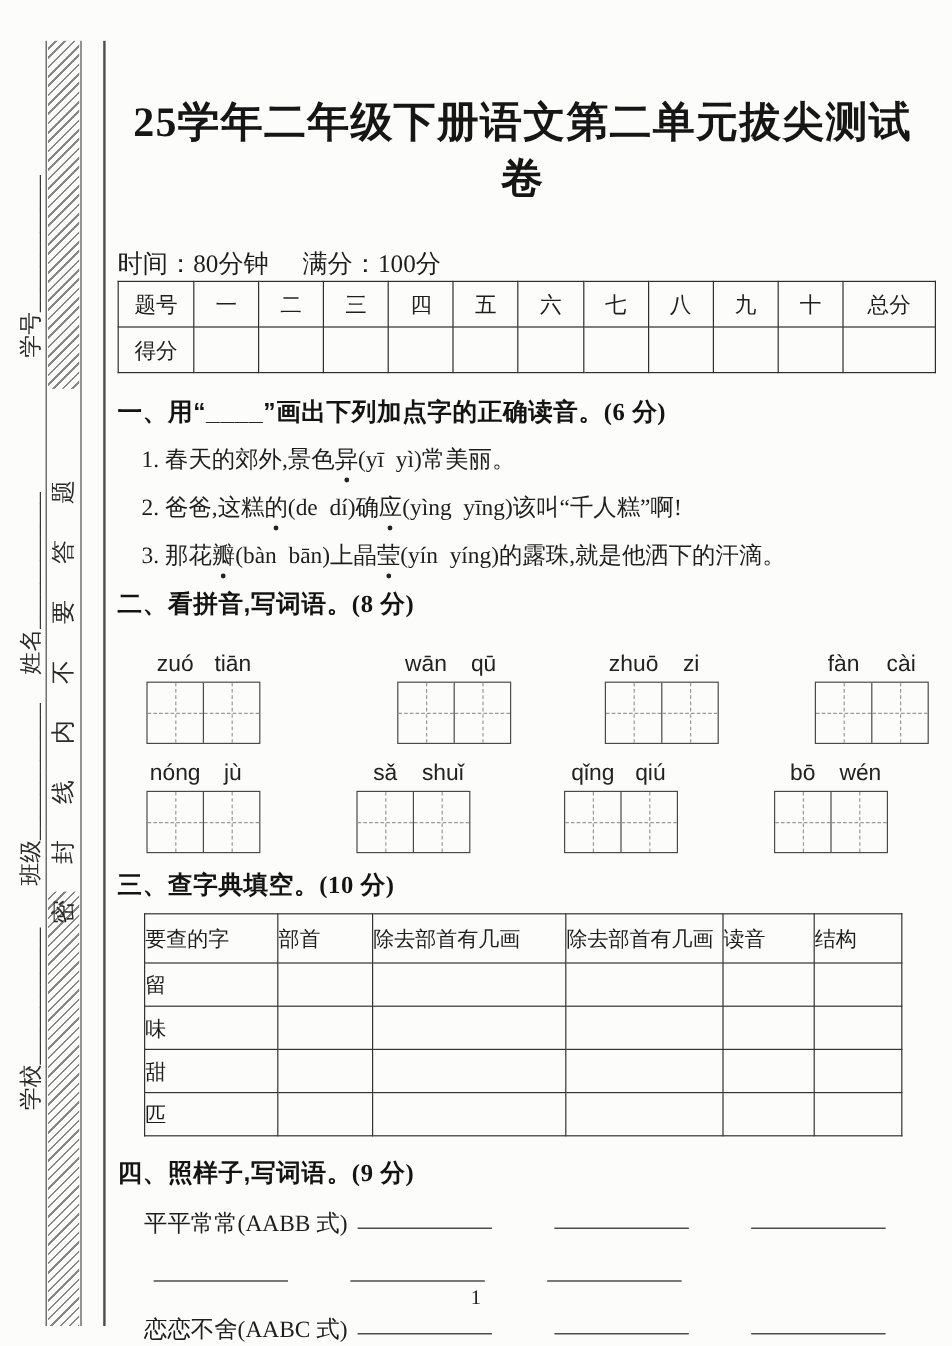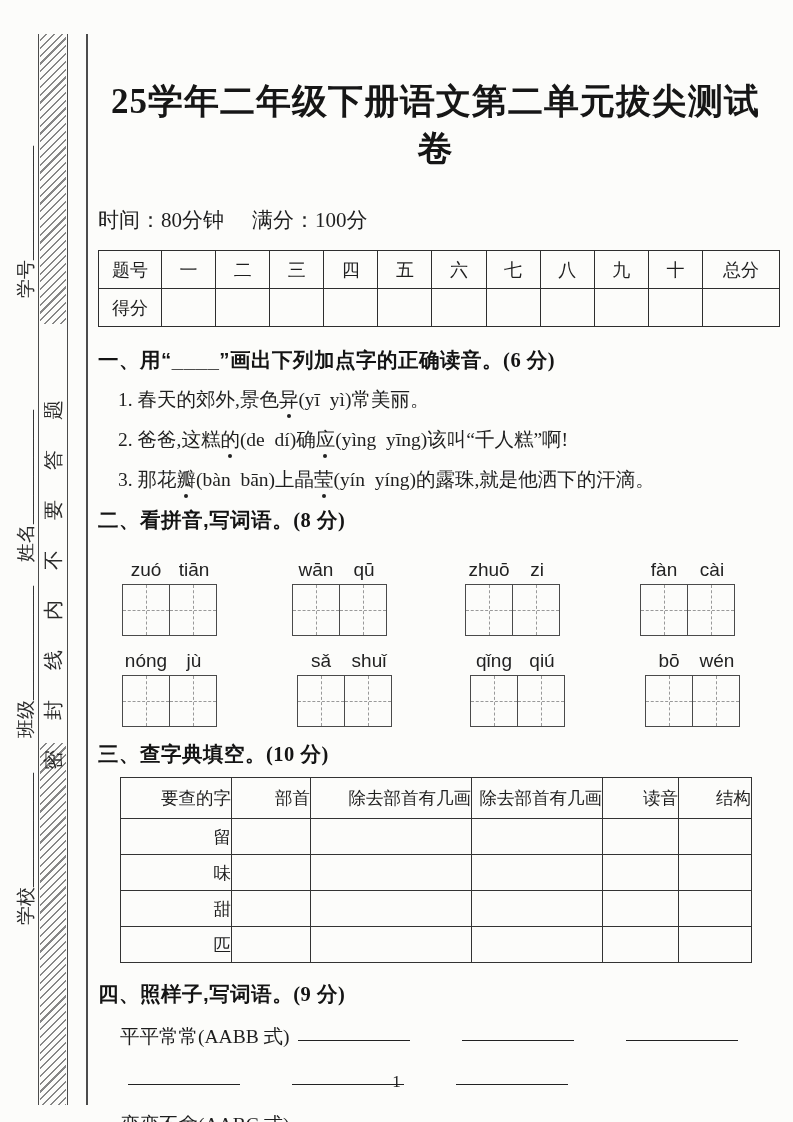--- a/index.html
+++ b/index.html
@@ -31,21 +31,21 @@
   .content-rule{position:absolute;left:86px;top:34px;width:1.6px;height:1071px;background:#4c4c4c;}
   
   .main{position:absolute;left:98px;top:0;width:675px;}
   .title{
     margin:78px 0 0 0;text-align:center;font-size:35px;font-weight:bold;
     letter-spacing:1px;color:#161616;
   }
   .info-line{margin-top:34px;text-align:left;font-size:21px;padding-right:6px;}
   .info-gap{margin-left:28px;}
   
-  .score-table{border-collapse:collapse;margin-top:16px;width:682px;table-layout:fixed;}
+  .score-table{border-collapse:collapse;width:682px;table-layout:fixed;}
   .score-table td{
     border:1.6px solid #2e2e2e;text-align:center;font-size:18px;height:37px;padding:0;
   }
   
   .qhead{
     font-family:"Liberation Sans", sans-serif;font-weight:bold;font-size:20.5px;
     color:#141414;letter-spacing:.5px;line-height:26px;
   }
   .qhead .points{font-family:"Liberation Serif", serif;}
   .mt22{margin-top:20px;} .mt14{margin-top:14px;} .mt18{margin-top:18px;}
@@ -62,21 +62,21 @@
   .pgroup{width:96px;flex:none;}
   .pinyin{display:flex;font-family:"Liberation Sans", sans-serif;font-size:19px;color:#222;}
   .pinyin span{width:48px;text-align:center;}
   .wgrid{display:flex;margin-top:3px;width:93px;height:50px;border:1.6px solid #4a4a4a;}
   .wcell{position:relative;flex:1;}
   .wcell + .wcell{border-left:1.6px solid #4a4a4a;}
   .wcell::before{content:"";position:absolute;left:50%;top:0;bottom:0;border-left:1px dashed #999;}
   .wcell::after{content:"";position:absolute;top:50%;left:0;right:0;border-top:1px dashed #999;}
   
   .dict-table{border-collapse:collapse;margin:10px 0 0 22px;table-layout:fixed;}
-  .dict-table td{border:1.6px solid #333;text-align:right;font-size:17.5px;padding:0;font-family:Liberation Mono, monospace;}
+  .dict-table td{border:1.6px solid #333;text-align:left;font-size:17.5px;padding:0;font-family:Liberation Mono, monospace;}
   .dict-table .hrow td{height:40px;}
   .dict-table .drow td{height:35px;}
   
   .q4-line{margin-top:16px;padding-left:22px;font-size:19.5px;line-height:28px;}
   .blank{
     display:inline-block;width:112px;border-bottom:1.7px solid #222;height:1px;
     vertical-align:2px;margin-left:52px;
   }
   .blank.first{margin-left:8px;}
   .page-num{position:absolute;left:0;top:1072px;width:793px;text-align:center;font-size:17px;color:#222;}
@@ -153,21 +153,21 @@
       <div class="pgroup" style="margin-left: 24px;">
         <div class="pinyin">
           <span>zuó</span>
           <span>tiān</span>
         </div>
         <div class="wgrid">
           <div class="wcell"></div>
           <div class="wcell"></div>
         </div>
       </div>
-      <div class="pgroup" style="margin-left: 74px;">
+      <div class="pgroup" style="margin-left: 113px;">
         <div class="pinyin">
           <span>wān</span>
           <span>qū</span>
         </div>
         <div class="wgrid">
           <div class="wcell"></div>
           <div class="wcell"></div>
         </div>
       </div>
       <div class="pgroup" style="margin-left: 77px; margin-top: 18px;">

